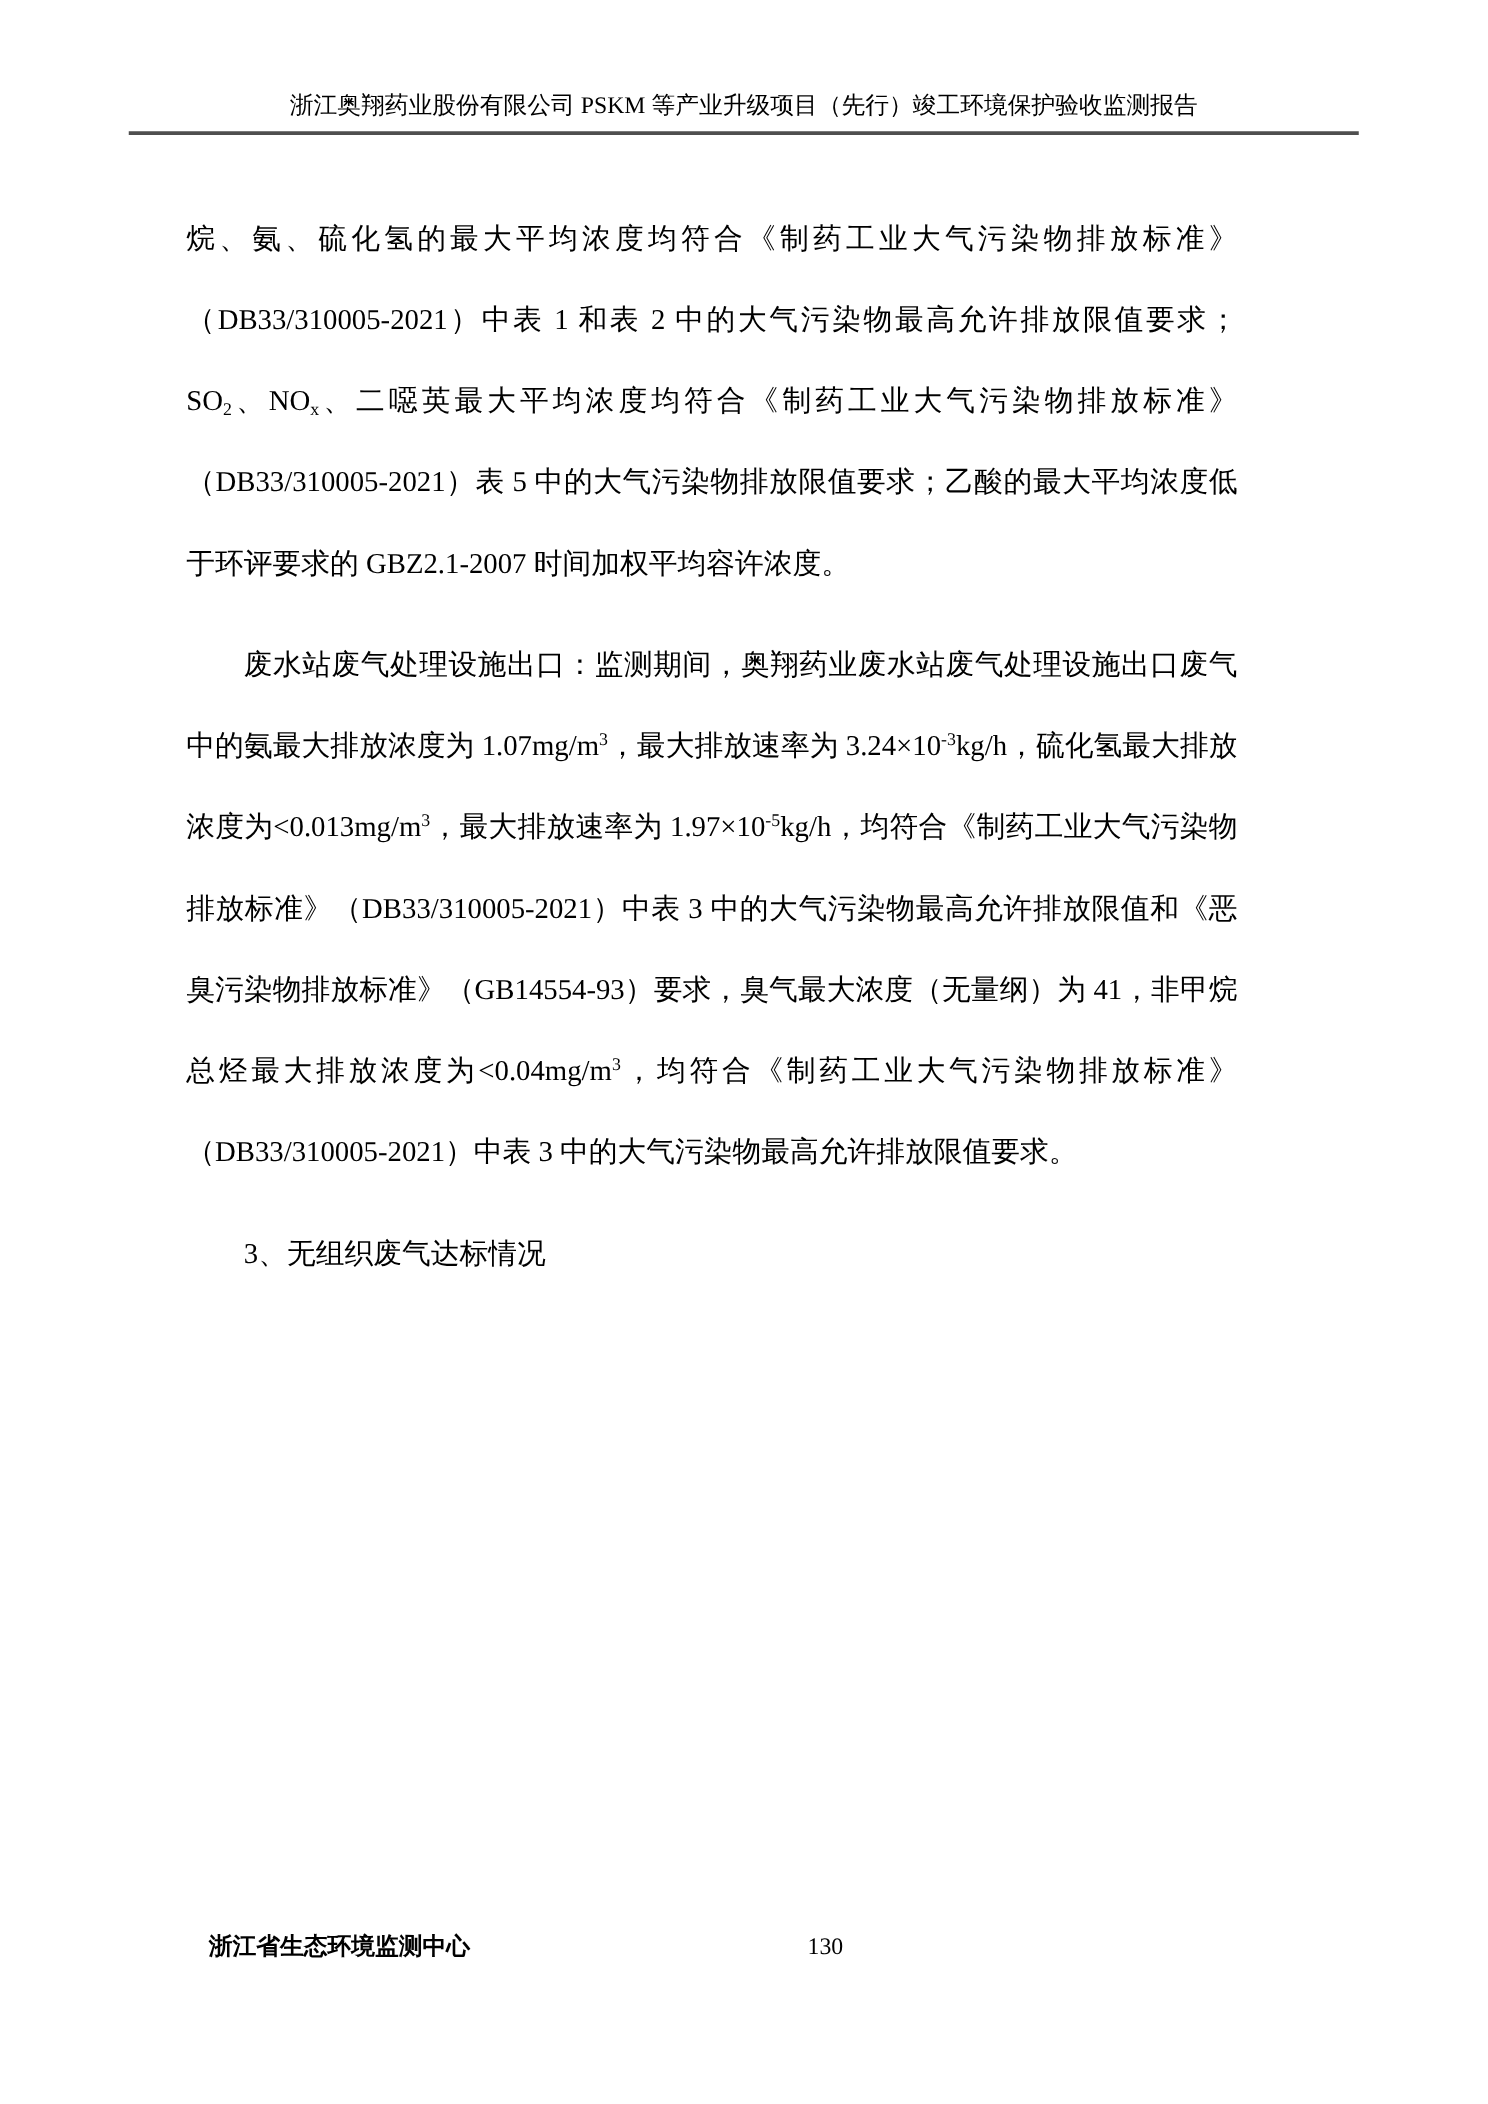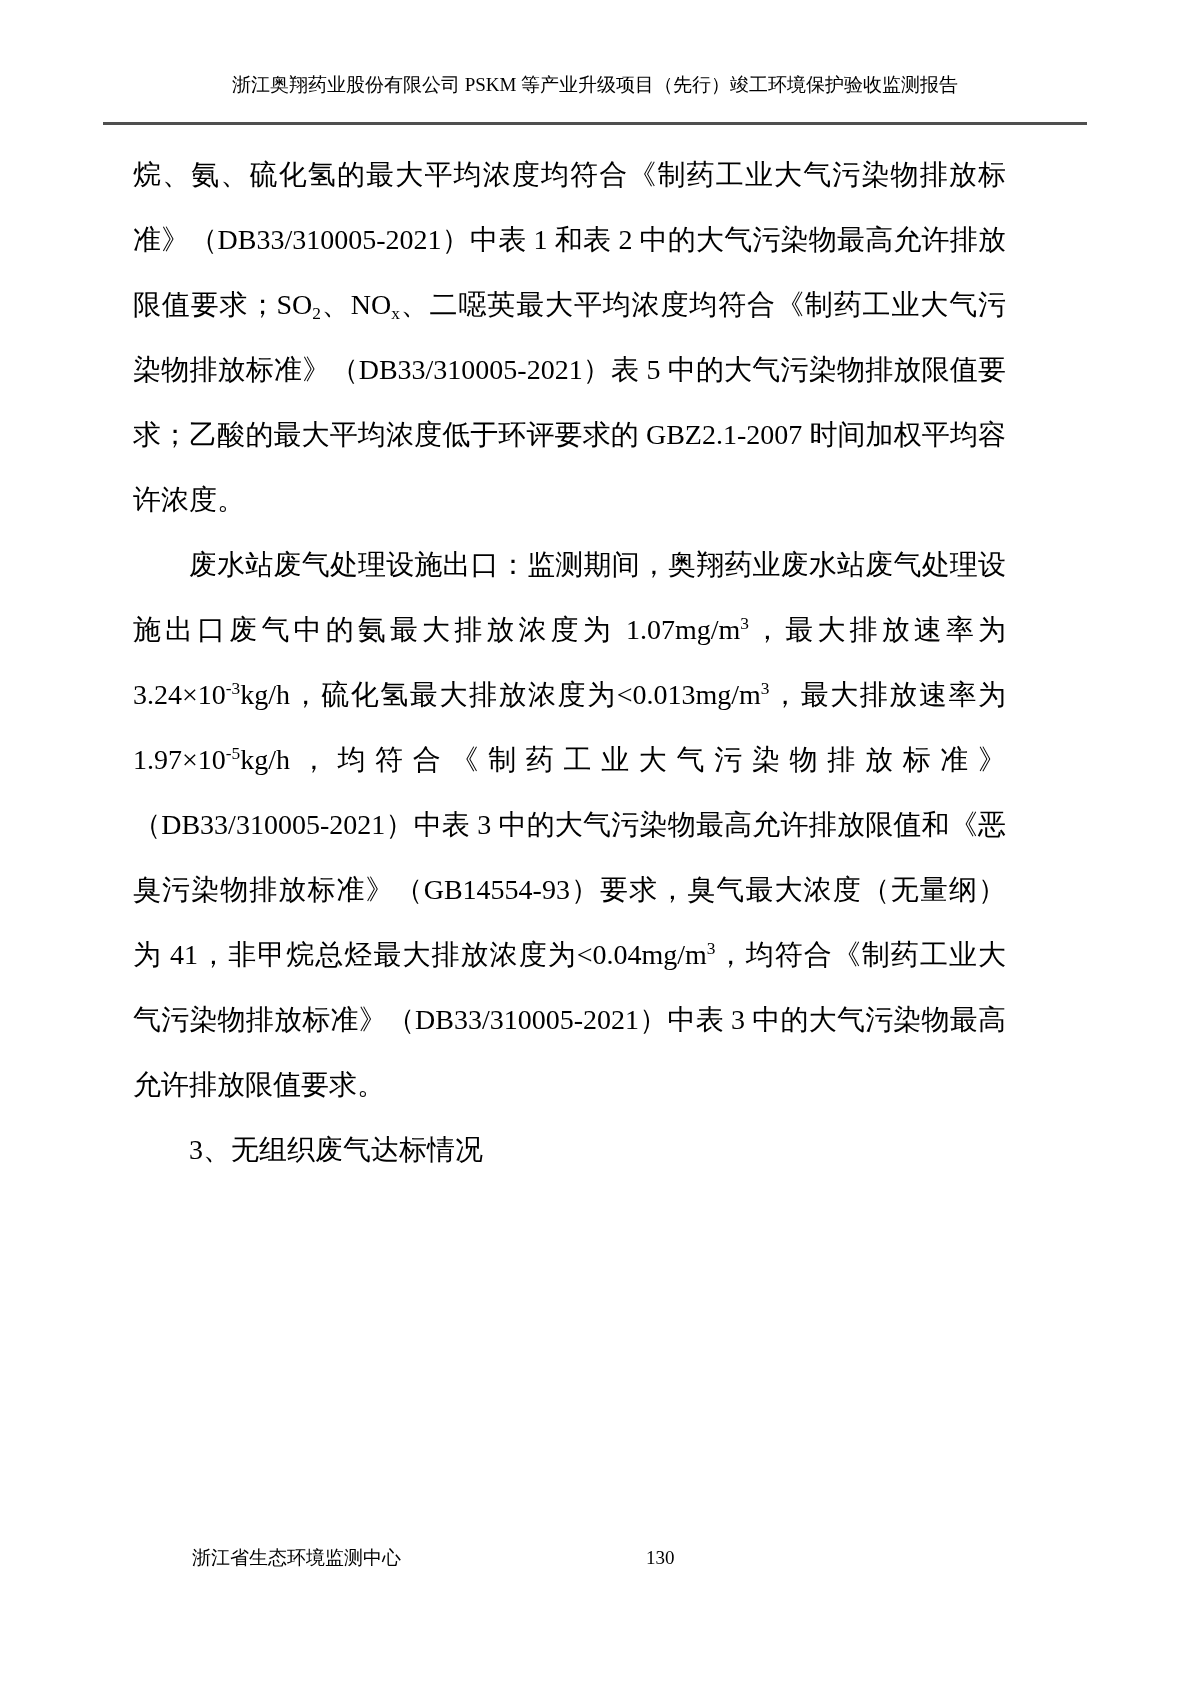--- a/index.html
+++ b/index.html
@@ -10,31 +10,31 @@
     font-family:"Liberation Serif","DejaVu Serif",serif;
     color:#000;
     overflow:hidden;
   }
   .doc-header {
     position:absolute;
     left:103px; width:984px; top:72px;
     text-align:center;
     font-size:19px;
     line-height:26px;
-    padding-bottom:24px;
+    padding-bottom:7px;
     border-bottom:3px solid #4f4f4f;
     white-space:nowrap;
   }
   .doc-body {
     position:absolute;
     left:133px; width:873px; top:142px;
   }
   .doc-body p, .doc-body h3 {
-    margin:0;
-    font-size:28px;
+    margin:16px;
+    font-size:23px;
     font-weight:normal;
     line-height:65px;
     text-align:justify;
     text-justify:inter-character;
   }
   .doc-body h3 { text-align:left; }
   .indent { text-indent:2em; }
   .b { font-weight:normal; }
   .sup {
     font-size:0.62em;
@@ -44,21 +44,21 @@
   .sub {
     font-size:0.62em;
     position:relative; top:0.3em;
     line-height:0;
   }
   .doc-footer {
     position:absolute;
     left:133px; width:873px; top:1545px;
     font-size:19px; line-height:26px;
   }
-  .footer-org { position:absolute; left:59px; top:0; }
+  .footer-org { position:absolute; left:34px; top:0;font-weight:bold; }
   .footer-page { position:absolute; left:473px; top:0;margin-left:40px; }
 </style>
 </head>
 <body>
 
 <div class="page">
 
   <div class="doc-header">
     <span>浙江奥翔药业股份有限公司 PSKM 等产业升级项目（先行）竣工环境保护验收监测报告</span>
   </div>

